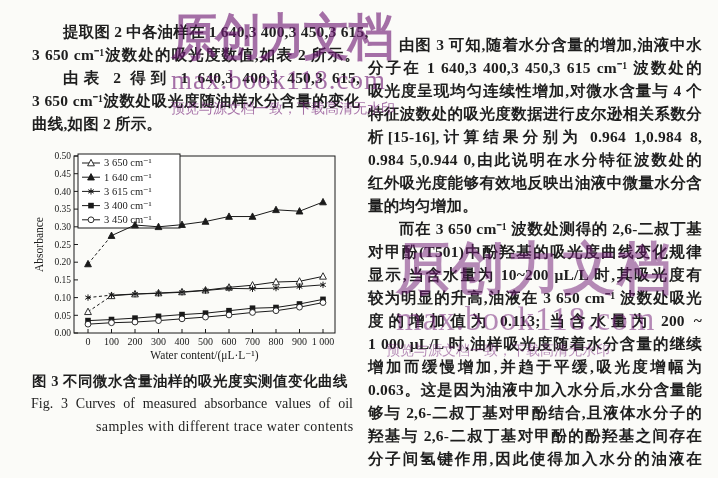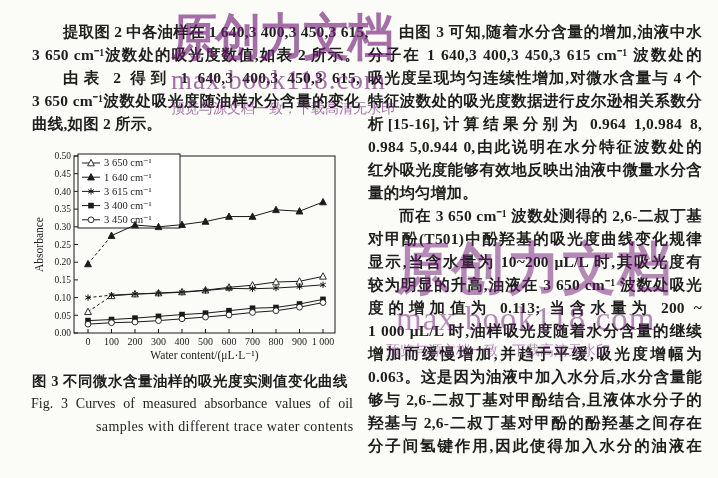--- a/index.html
+++ b/index.html
@@ -4,21 +4,21 @@
 <style>
   html,body{margin:0;padding:0;}
   body{
     width:718px;height:478px;overflow:hidden;position:relative;
     background:#fbfbf8;
     font-family:"Liberation Serif","DejaVu Serif",serif;
     color:#1e1e1e;
   }
   .col{position:absolute;top:20px;z-index:1;font-family:Liberation Serif, serif;}
   #left-col{left:32px;width:328px;}
-  #right-col{left:368px;width:334px;}
+  #right-col{left:368px;width:334px;margin-top:13px;}
   .tline{
     font-size:15.5px;line-height:23px;height:23px;white-space:nowrap;
     font-weight:600;letter-spacing:.2px;
     text-align:justify;text-align-last:justify;
   }
   .tline.indent{text-indent:2em;}
   .tline.end{text-align-last:left;}
   #figure-wrap{position:absolute;left:34px;top:150px;z-index:1;}
   #chart-svg text{font-family:"Liberation Serif","DejaVu Serif",serif;fill:#1a1a1a;}
   #caption-cn{

